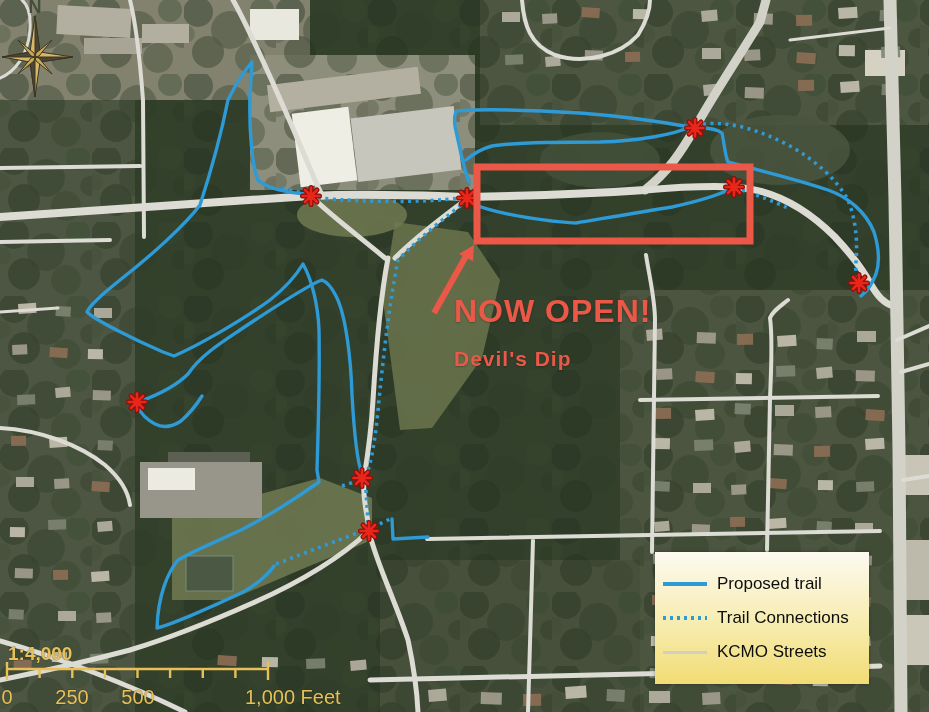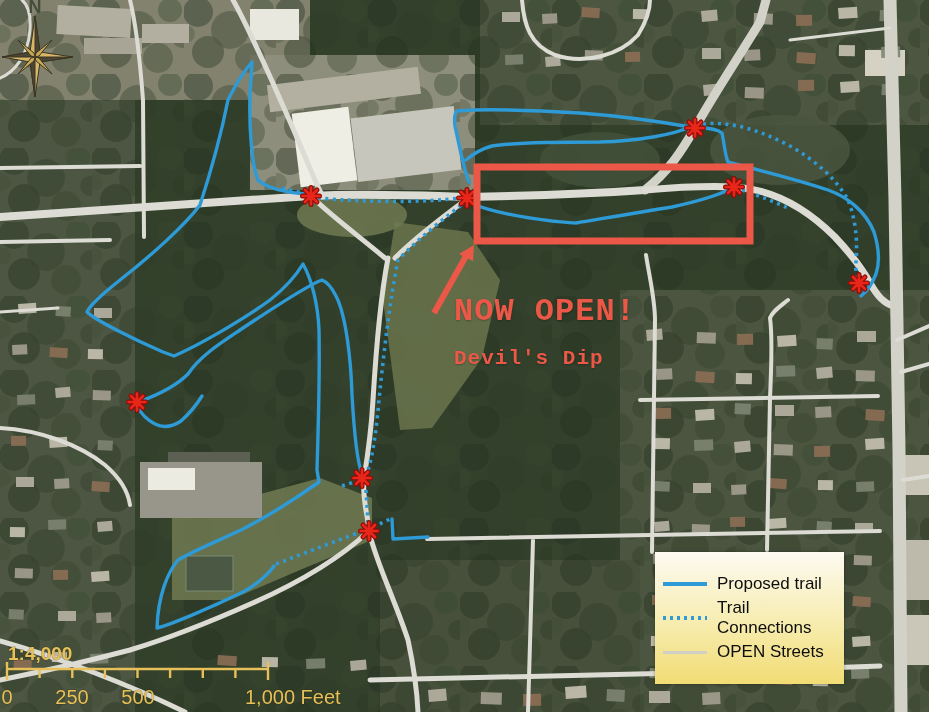--- a/index.html
+++ b/index.html
@@ -6,25 +6,25 @@
   #stage{position:relative;width:929px;height:712px;overflow:hidden;
          font-family:"Liberation Sans",sans-serif;background:#36432f;}
   #mapsvg{position:absolute;left:0;top:0;}
   .street{fill:none;stroke:var(--street);stroke-linecap:round;stroke-linejoin:round;}
   .street-wide{fill:none;stroke:#d2d2c8;stroke-linecap:round;}
   .trail{fill:none;stroke:var(--trail);stroke-width:3.4;stroke-linecap:round;stroke-linejoin:round;}
   .trail-dot{fill:none;stroke:var(--trail);stroke-width:3.6;stroke-linecap:butt;stroke-dasharray:3 4.5;}
   .hl-shape{fill:none;stroke:var(--hl);}
   
   .red-text{position:absolute;color:var(--hl);font-weight:700;letter-spacing:1px;
-            text-shadow:0 1px 2px rgba(0,0,0,.25);white-space:nowrap;font-family:Liberation Mono, monospace;}
+            text-shadow:0 1px 2px rgba(0,0,0,.25);white-space:nowrap;}
   #now-open{left:454px;top:293px;font-size:32px;}
   #devils-dip{left:454px;top:347px;font-size:21px;}
   
-  #legend{position:absolute;left:655px;top:552px;width:189px;height:132px;
+  #legend{position:absolute;left:655px;top:552px;width:214px;height:132px;
           background:linear-gradient(180deg,#fcfaf1 0%,#f7ecae 55%,#f1dc74 100%);
           box-shadow:0 0 3px rgba(0,0,0,.35);display:flex;flex-direction:column;
           justify-content:space-around;padding:15px 0;box-sizing:border-box;}
   .lg-row{display:flex;align-items:center;height:30px;}
   .lg-swatch{width:44px;margin-left:8px;margin-right:10px;display:flex;align-items:center;justify-content:center;flex:0 0 44px;}
   .lg-line{width:44px;height:4px;background:var(--trail);}
   .lg-dotted{width:44px;height:4px;
      background:repeating-linear-gradient(90deg,var(--trail) 0 3px,transparent 3px 7px);}
   .lg-street{width:44px;height:3px;background:#cfcfc6;}
   .lg-label{font-size:17px;color:#0d0d0d;}
@@ -348,16 +348,16 @@
   <div class="lg-row">
     <span class="lg-swatch">
           <span class="lg-dotted"></span>
         </span>
     <span class="lg-label">Trail Connections</span>
   </div>
   <div class="lg-row">
     <span class="lg-swatch">
           <span class="lg-street"></span>
         </span>
-    <span class="lg-label">OPEN Streets</span>
+    <span class="lg-label">KCMO Streets</span>
   </div>
 </div>
 </div>
 
 </body></html>

